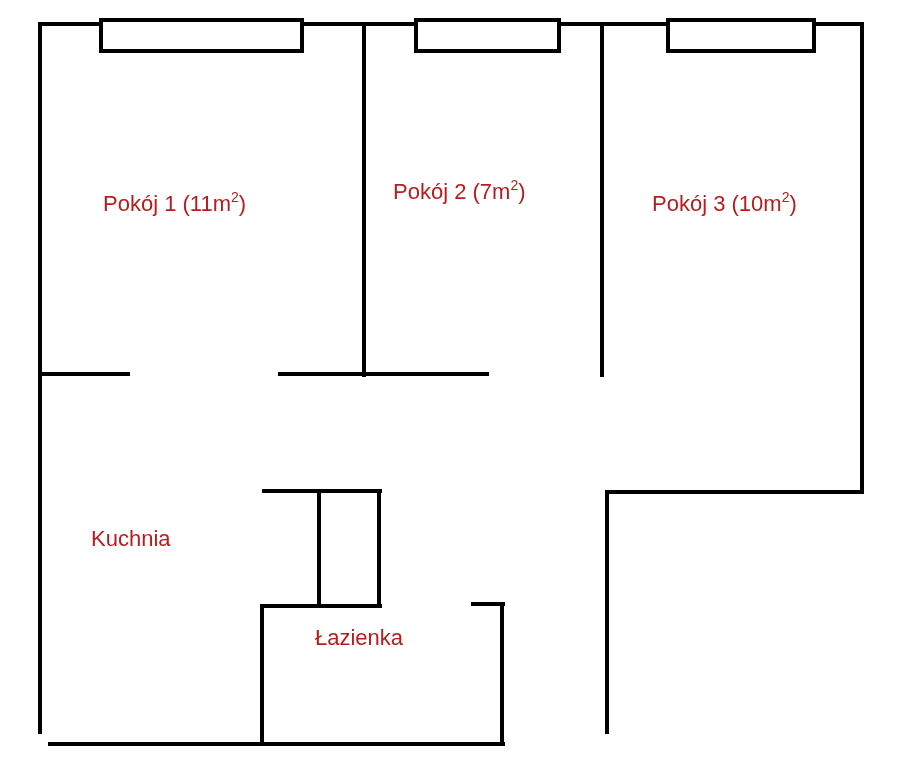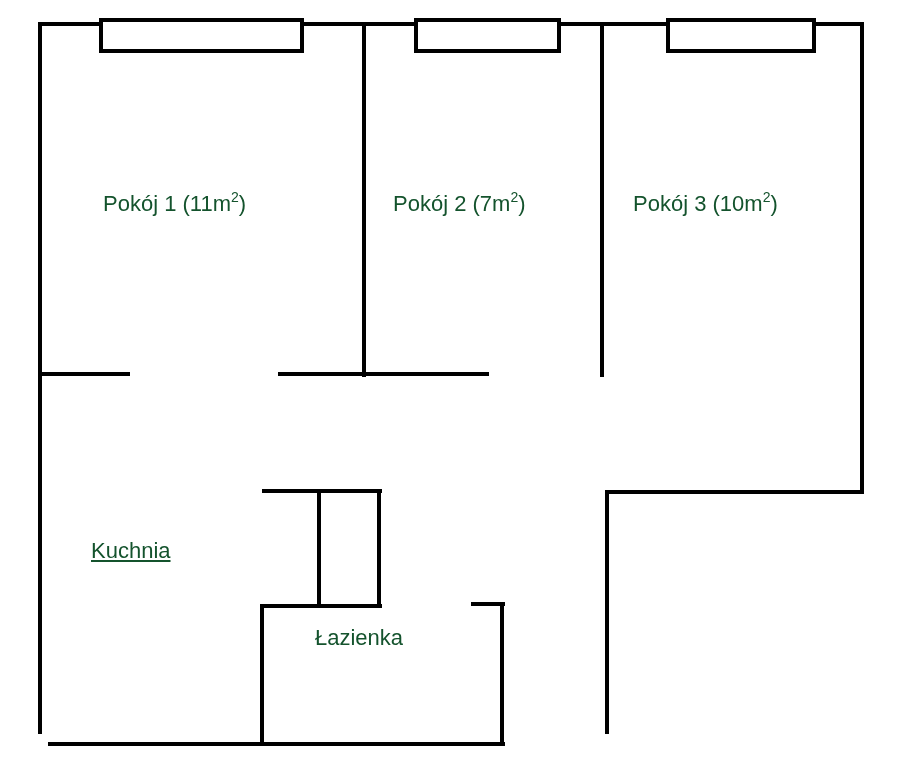--- a/index.html
+++ b/index.html
@@ -2,21 +2,21 @@
 <html><head>
   <meta charset="utf-8">
   <style>
     html, body { margin: 0; padding: 0; background: #ffffff; }
     body { width: 905px; height: 768px; position: relative; overflow: hidden; }
     #plan { position: absolute; left: 0; top: 0; width: 905px; height: 768px; }
     .room-label {
       position: absolute;
       font-family: "Liberation Sans", sans-serif;
       font-size: 22px;
-      color: #14532d;
+      color: #b91c1c;
       white-space: nowrap;
       line-height: 1;
     }
     .room-label sup { font-size: 14px; vertical-align: 9px; line-height: 0; }
   </style>
 </head>
 <body>
 
 <svg id="plan" viewBox="0 0 905 768" xmlns="http://www.w3.org/2000/svg">
   <g id="walls">
@@ -41,24 +41,24 @@
   <g id="windows">
       <rect x="101" y="20" width="201" height="31" fill="#ffffff" stroke="#000000" stroke-width="4"></rect>
       <rect x="416" y="20" width="143" height="31" fill="#ffffff" stroke="#000000" stroke-width="4"></rect>
       <rect x="668" y="20" width="146" height="31" fill="#ffffff" stroke="#000000" stroke-width="4"></rect>
     </g>
 </svg>
 
 <div class="room-label" style="left: 103px; top: 193px;">
   <span>Pokój 1</span> (<span>11</span><span>m</span><sup>2</sup>)
 </div>
-<div class="room-label" style="left: 393px; top: 193px;">
+<div class="room-label" style="left: 393px; top: 181px;">
   <span>Pokój 2</span> (<span>7</span><span>m</span><sup>2</sup>)
 </div>
-<div class="room-label" style="left: 633px; top: 193px;">
+<div class="room-label" style="left: 652px; top: 193px;">
   <span>Pokój 3</span> (<span>10</span><span>m</span><sup>2</sup>)
 </div>
-<div class="room-label" style="left: 91px; top: 540px; text-decoration: underline;">
+<div class="room-label" style="left: 91px; top: 528px;">
   <span>Kuchnia</span>
 </div>
 <div class="room-label" style="left: 315px; top: 627px;">
   <span>Łazienka</span>
 </div>
 
 </body></html>

